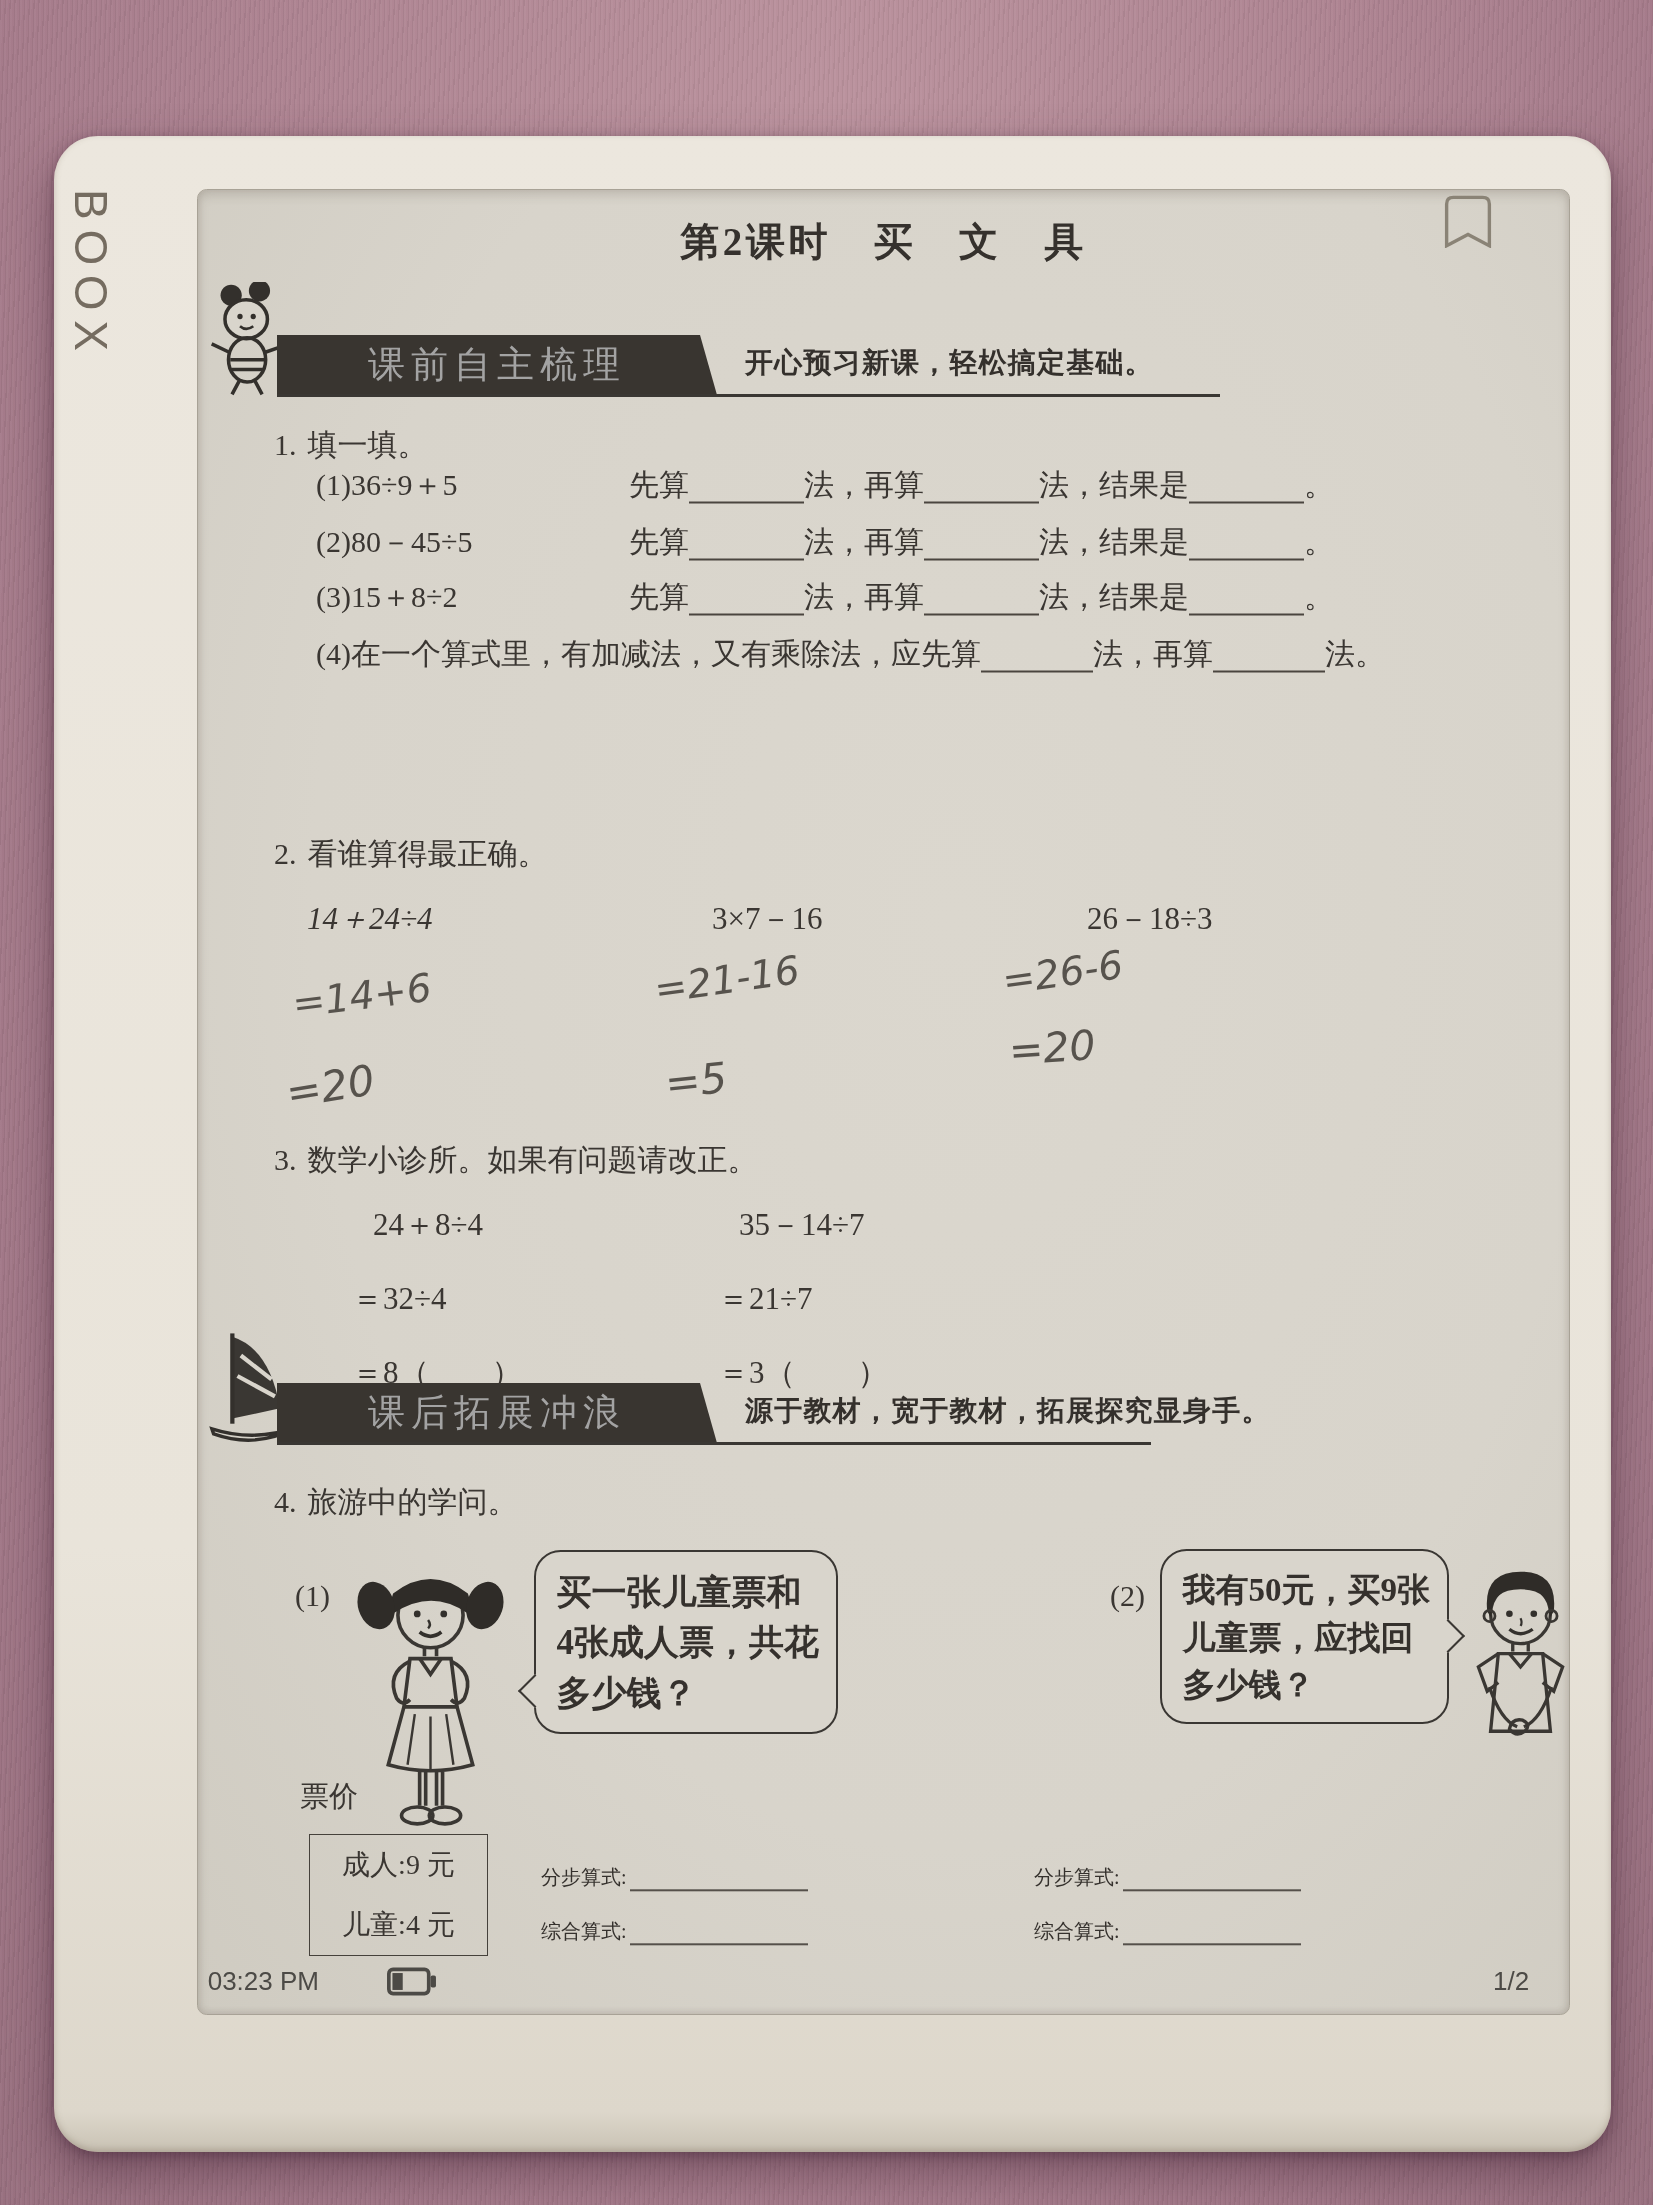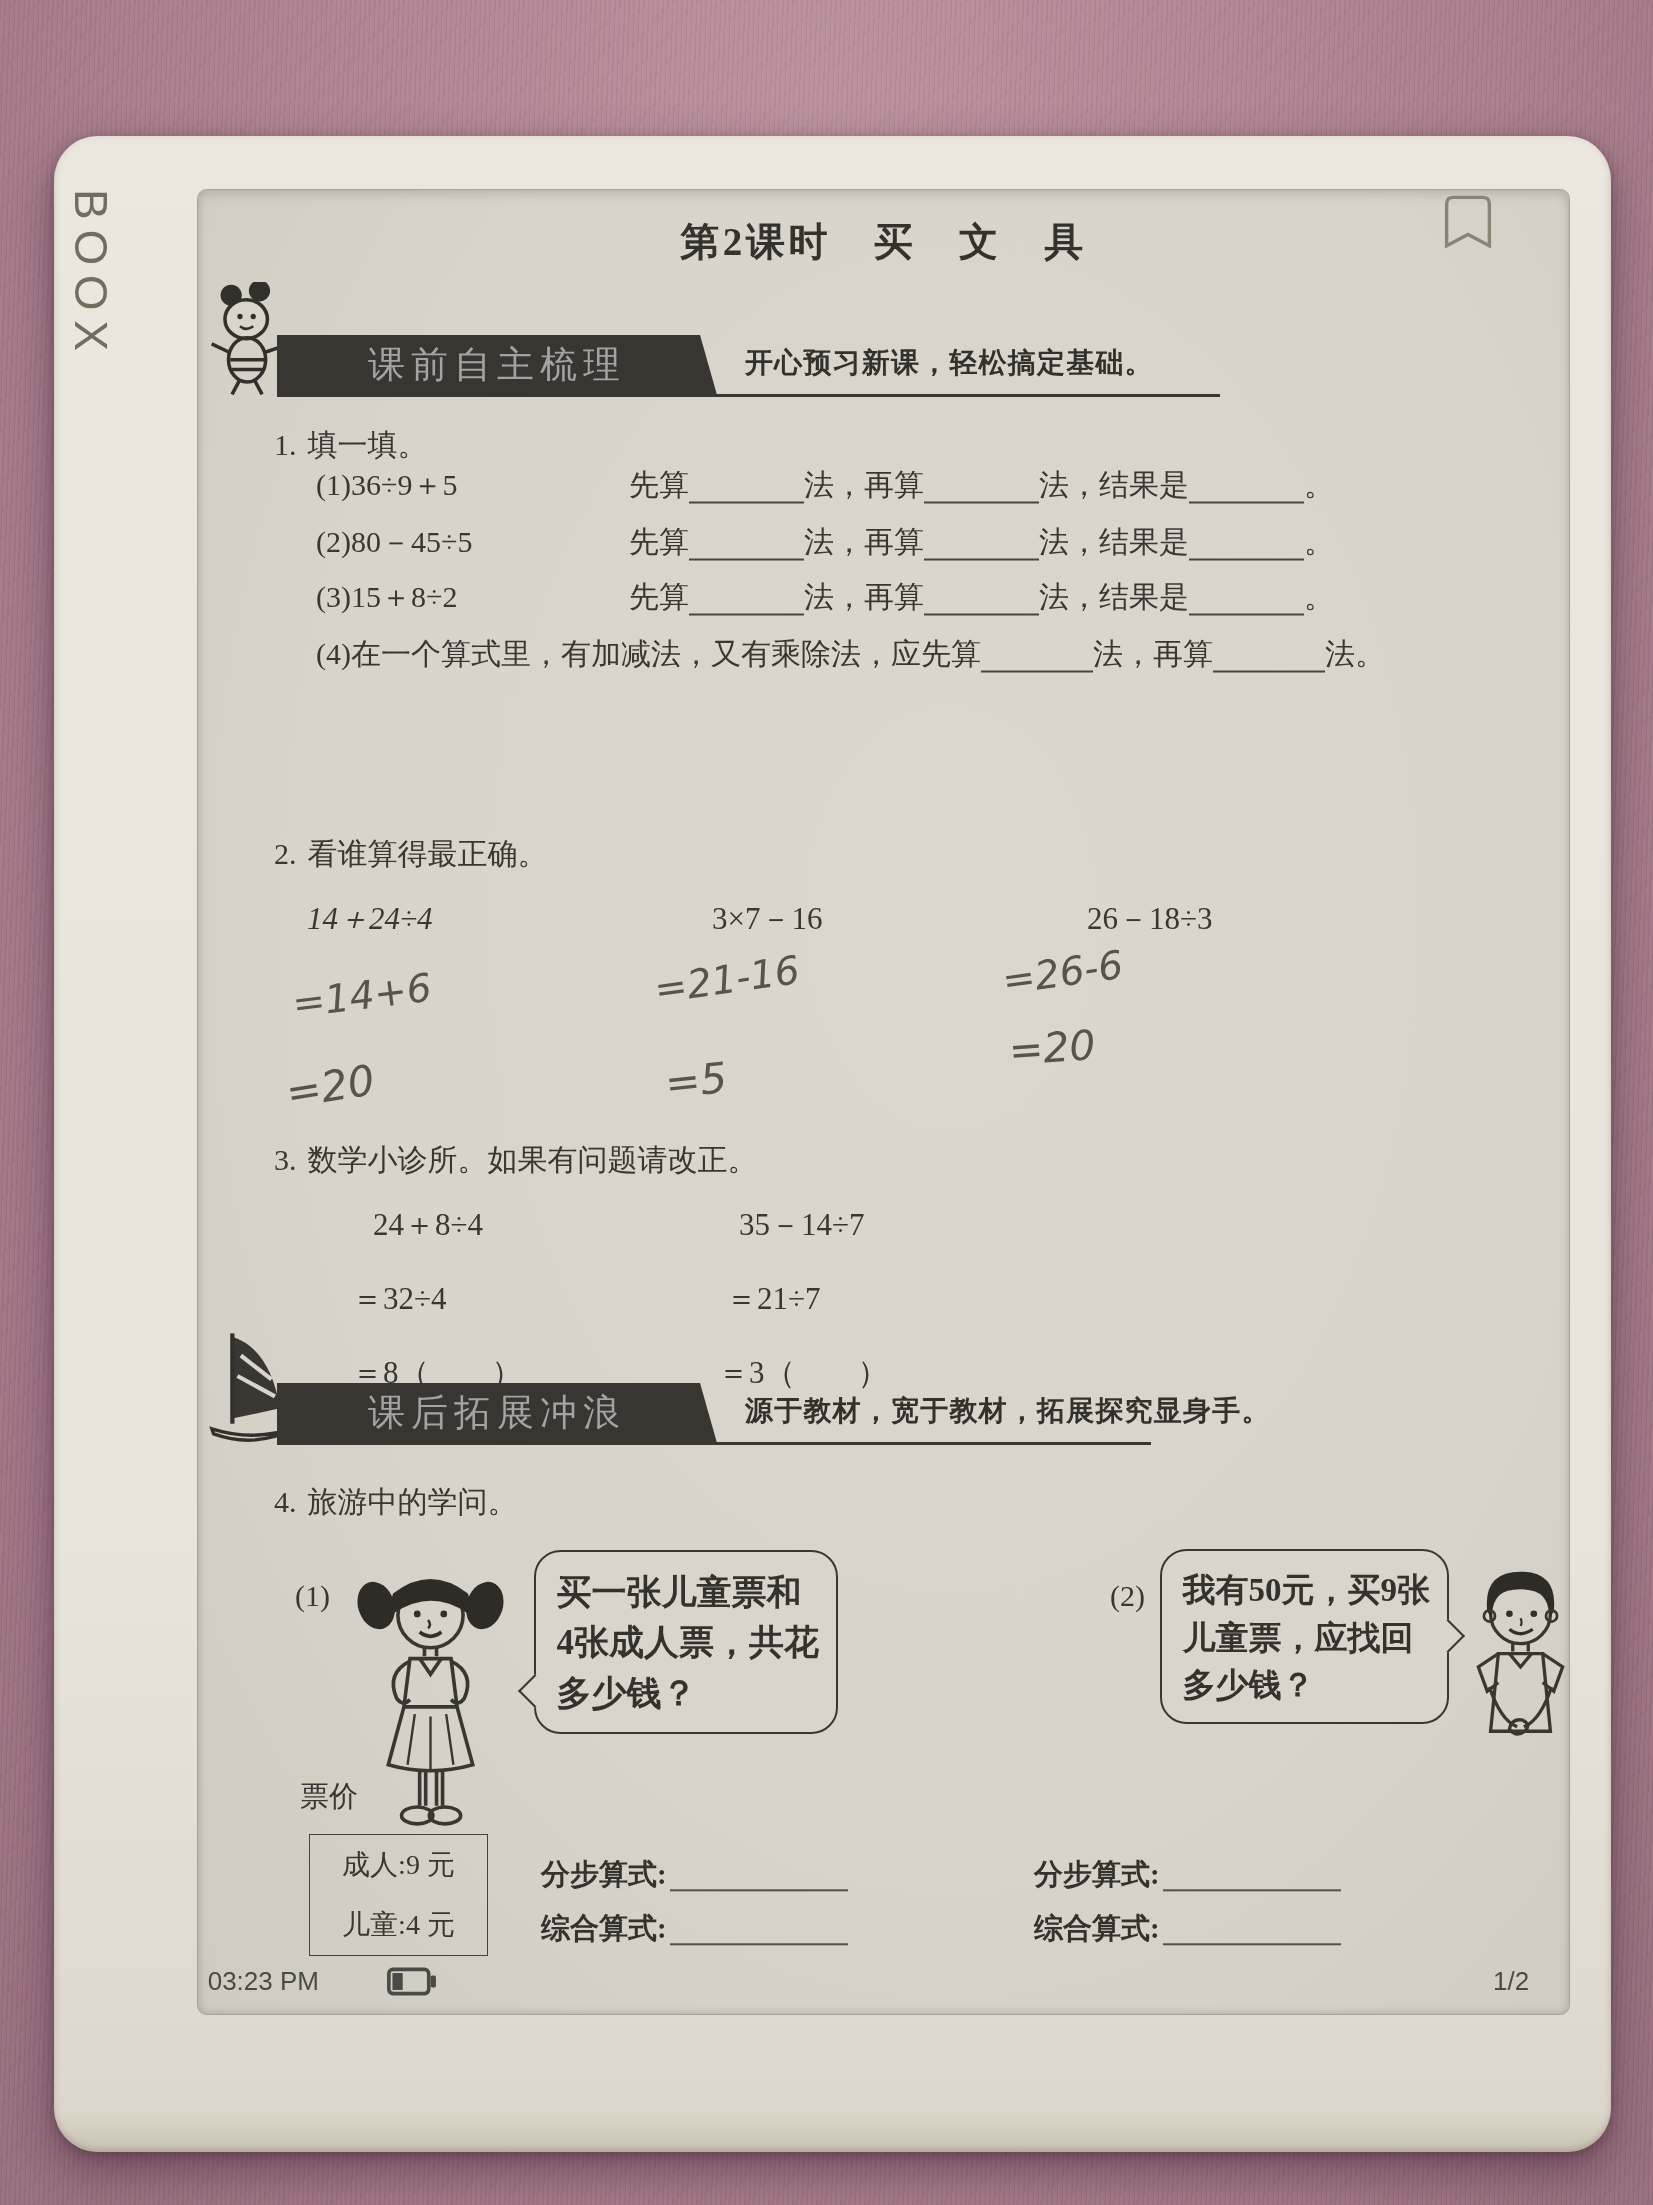--- a/index.html
+++ b/index.html
@@ -50,21 +50,21 @@
     font-size:39px;color:#57534d;white-space:nowrap;}
   .bubble{position:absolute;border:2.4px solid #3a3733;border-radius:26.6px;background:#d9d5cc;
     padding:15.7px 17px 12px 20.6px;font-weight:bold;color:#35312d;line-height:1.45;white-space:nowrap;}
   .tail{position:absolute;width:22px;height:22px;background:#d9d5cc;
     border-left:2.4px solid #3a3733;border-bottom:2.4px solid #3a3733;}
   .tail-l{left:-13.3px;top:127px;transform:rotate(45deg);}
   .tail-r{right:-13.3px;top:73px;transform:rotate(-135deg);}
   .price-box{position:absolute;left:111px;top:1644px;width:177px;height:120px;
     border:1.8px solid #45413b;}
   .price-row{height:60px;line-height:60px;text-align:center;font-size:28px;color:#3a3632;}
-  .ansrow{position:absolute;font-size:29px;font-weight:bold;color:#35312d;white-space:nowrap;}
+  .ansrow{position:absolute;font-size:20px;font-weight:normal;color:#35312d;white-space:nowrap;}
   .ansblank{display:inline-block;width:178px;border-bottom:2.4px solid #55504a;height:28px;transform:translateY(7.3px);margin-left:3.6px;}
   .statusbar{position:absolute;left:0;top:1776px;width:100%;height:36px;
     font-family:"Liberation Sans", sans-serif;font-size:26px;color:#4c4a46;}
   svg{display:block;}
 </style>
 </head>
 <body>
 
 <div>
   <div class="device">
@@ -133,21 +133,21 @@
       <div class="hw" style="left:804px;top:760px;transform:rotate(-8deg);">=26-6</div>
       <div class="hw" style="left:811px;top:834px;transform:rotate(-4deg);font-size:41px;">=20</div>
 
       <div class="qlabel" style="left:76px;top:950px;">
         <span class="qnum">3.</span><span>数学小诊所。如果有问题请改正。</span>
       </div>
       <div class="mexpr" style="left:175px;top:1014px;">24＋8÷4</div>
       <div class="mexpr" style="left:154px;top:1088px;">＝32÷4</div>
       <div class="mexpr" style="left:154px;top:1162px;">＝8（　　）</div>
       <div class="mexpr" style="left:541px;top:1014px;">35－14÷7</div>
-      <div class="mexpr" style="left:520px;top:1088px;margin-left:8px;">＝21÷7</div>
+      <div class="mexpr" style="left:520px;top:1088px;">＝21÷7</div>
       <div class="mexpr" style="left:520px;top:1162px;">＝3（　　）</div>
 
       <div class="sec" style="top:1193px;">
         <div class="mascot">
           <svg width="109" height="115" viewBox="0 0 120 135">
             <path d="M34 8 Q78 22 90 92 L34 104 Z" fill="#3a3733"></path>
             <path d="M44 30 L80 58 M40 54 L84 78" stroke="#d9d5cc" stroke-width="5"></path>
             <path d="M34 4 V110" stroke="#33302c" stroke-width="5"></path>
             <path d="M10 116 Q60 132 110 114 Q62 140 12 122 Z" fill="none" stroke="#33302c" stroke-width="4"></path>
           </svg>

